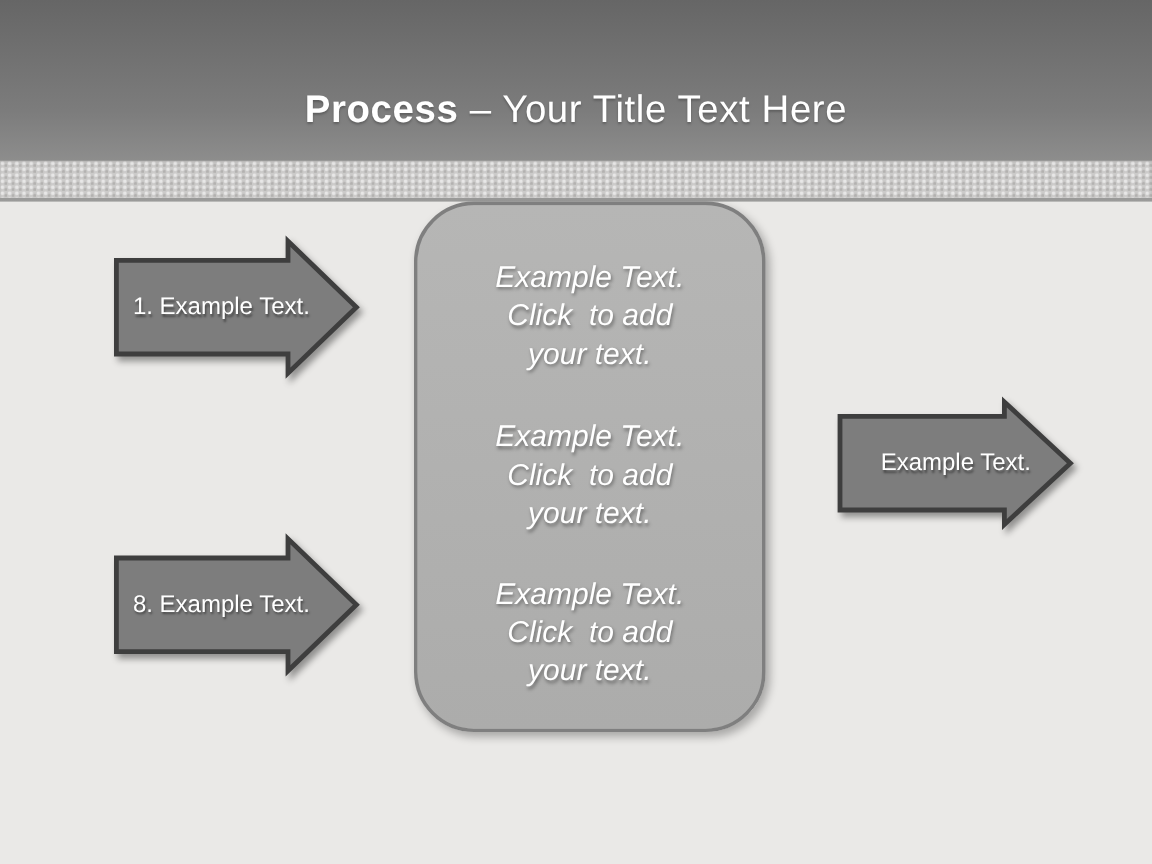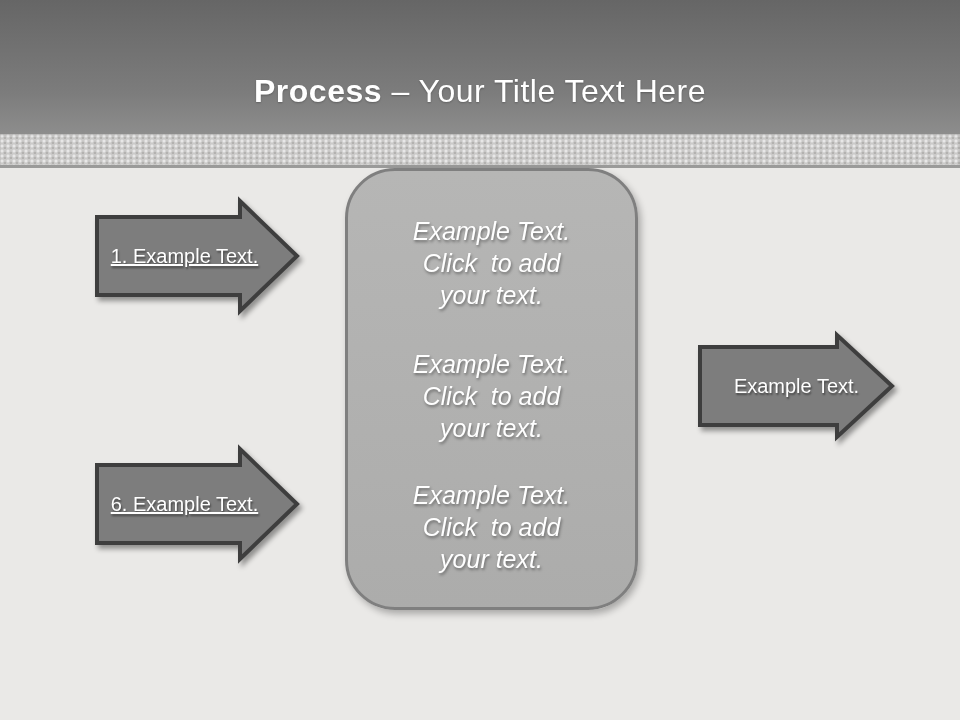--- a/index.html
+++ b/index.html
@@ -71,21 +71,21 @@
     position: absolute;
     inset: 0;
     display: flex;
     align-items: center;
     justify-content: center;
     color: #ffffff;
     font-size: 20px;
     text-shadow: 1px 2px 2px rgba(0,0,0,0.45);
     white-space: nowrap;
   }
-  .arrow.a-left .arrow-label { padding-right: 26px; text-decoration: underline; }
+  .arrow.a-left .arrow-label { padding-right: 26px; }
 
   
   .center-box {
     position: absolute;
     left: 345px; top: 168px;
     width: 293px; height: 442px;
     box-sizing: border-box;
     background: linear-gradient(180deg, #b6b6b5 0%, #b0b0af 60%, #acacab 100%);
     border: 3px solid #7f7f7f;
     border-radius: 50px;
@@ -126,21 +126,21 @@
       <polygon points="2,19 145,19 145,3 202,58 145,113 145,97 2,97" stroke-width="4" stroke-linejoin="miter" fill="#7d7d7d" stroke="#3e3e3e"></polygon>
     </svg>
     <span class="arrow-label">1. Example Text.</span>
   </div>
 
 
   <div class="arrow a-left" style="left:95px; top:446px; width:205px; height:116px;">
     <svg viewBox="0 0 205 116" preserveAspectRatio="none">
       <polygon points="2,19 145,19 145,3 202,58 145,113 145,97 2,97" stroke-width="4" stroke-linejoin="miter" fill="#7d7d7d" stroke="#3e3e3e"></polygon>
     </svg>
-    <span class="arrow-label">6. Example Text.</span>
+    <span class="arrow-label">8. Example Text.</span>
   </div>
 
   <div class="center-box">
     <div class="box-block b1">Example Text.
 Click  to add
 your text.</div>
     <div class="box-block b2">Example Text.
 Click  to add
 your text.</div>
     <div class="box-block b3">Example Text.

